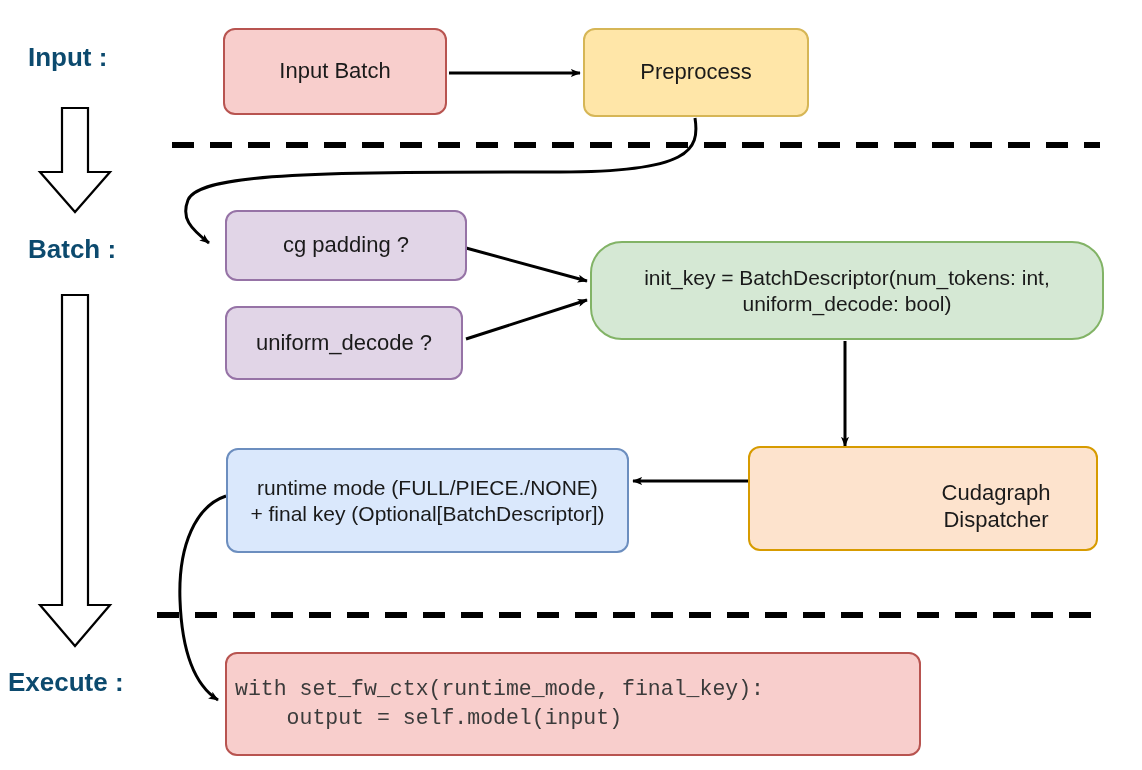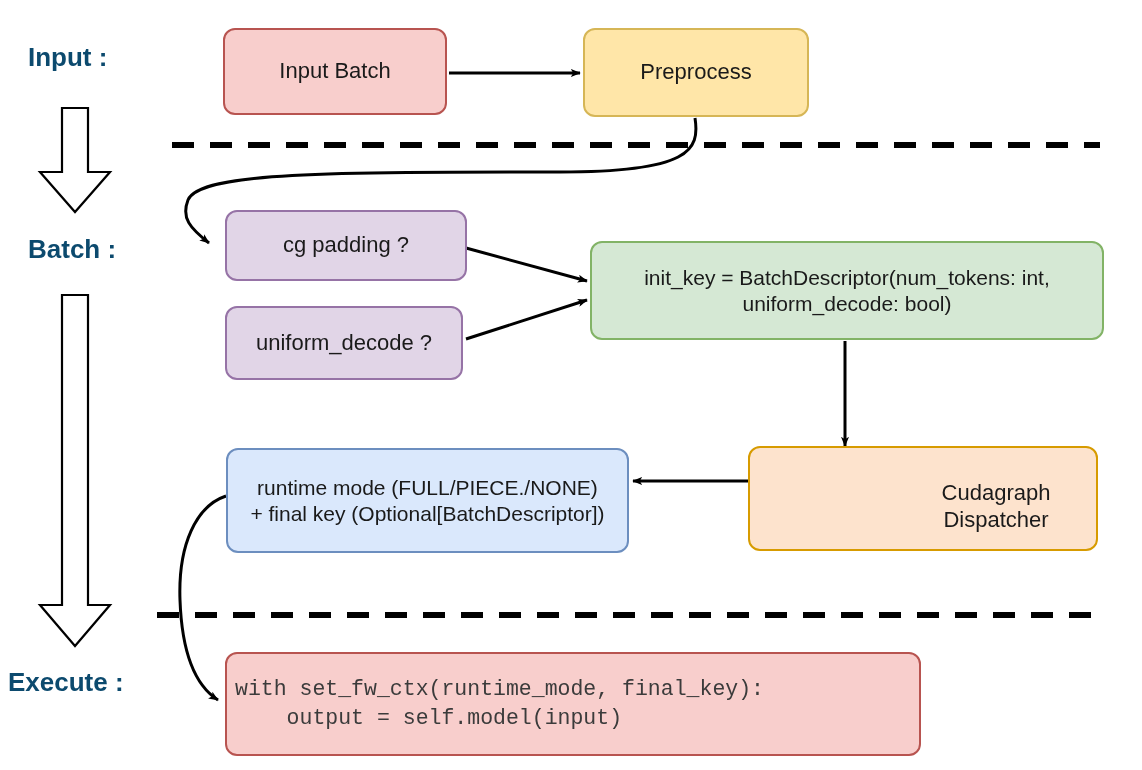--- a/index.html
+++ b/index.html
@@ -64,20 +64,21 @@
   }
   #node-uniform-decode {
     left: 225px; top: 306px; width: 238px; height: 74px;
     background: #e1d5e7; border-color: #9673a6;
     font-size: 22px;
   }
   #node-init-key {
     left: 590px; top: 241px; width: 514px; height: 99px;
     background: #d5e8d4; border-color: #82b366;
     font-size: 21px;
+    border-radius: 32px;
   }
   #node-cudagraph-dispatcher {
     left: 748px; top: 446px; width: 350px; height: 105px;
     background: #fde3cd; border-color: #d79b00;
     font-size: 22px;
     align-items: flex-start;
     justify-content: flex-end;
     padding: 12px 20px 0 0;
   }
   #node-cudagraph-dispatcher .dispatcher-label {

